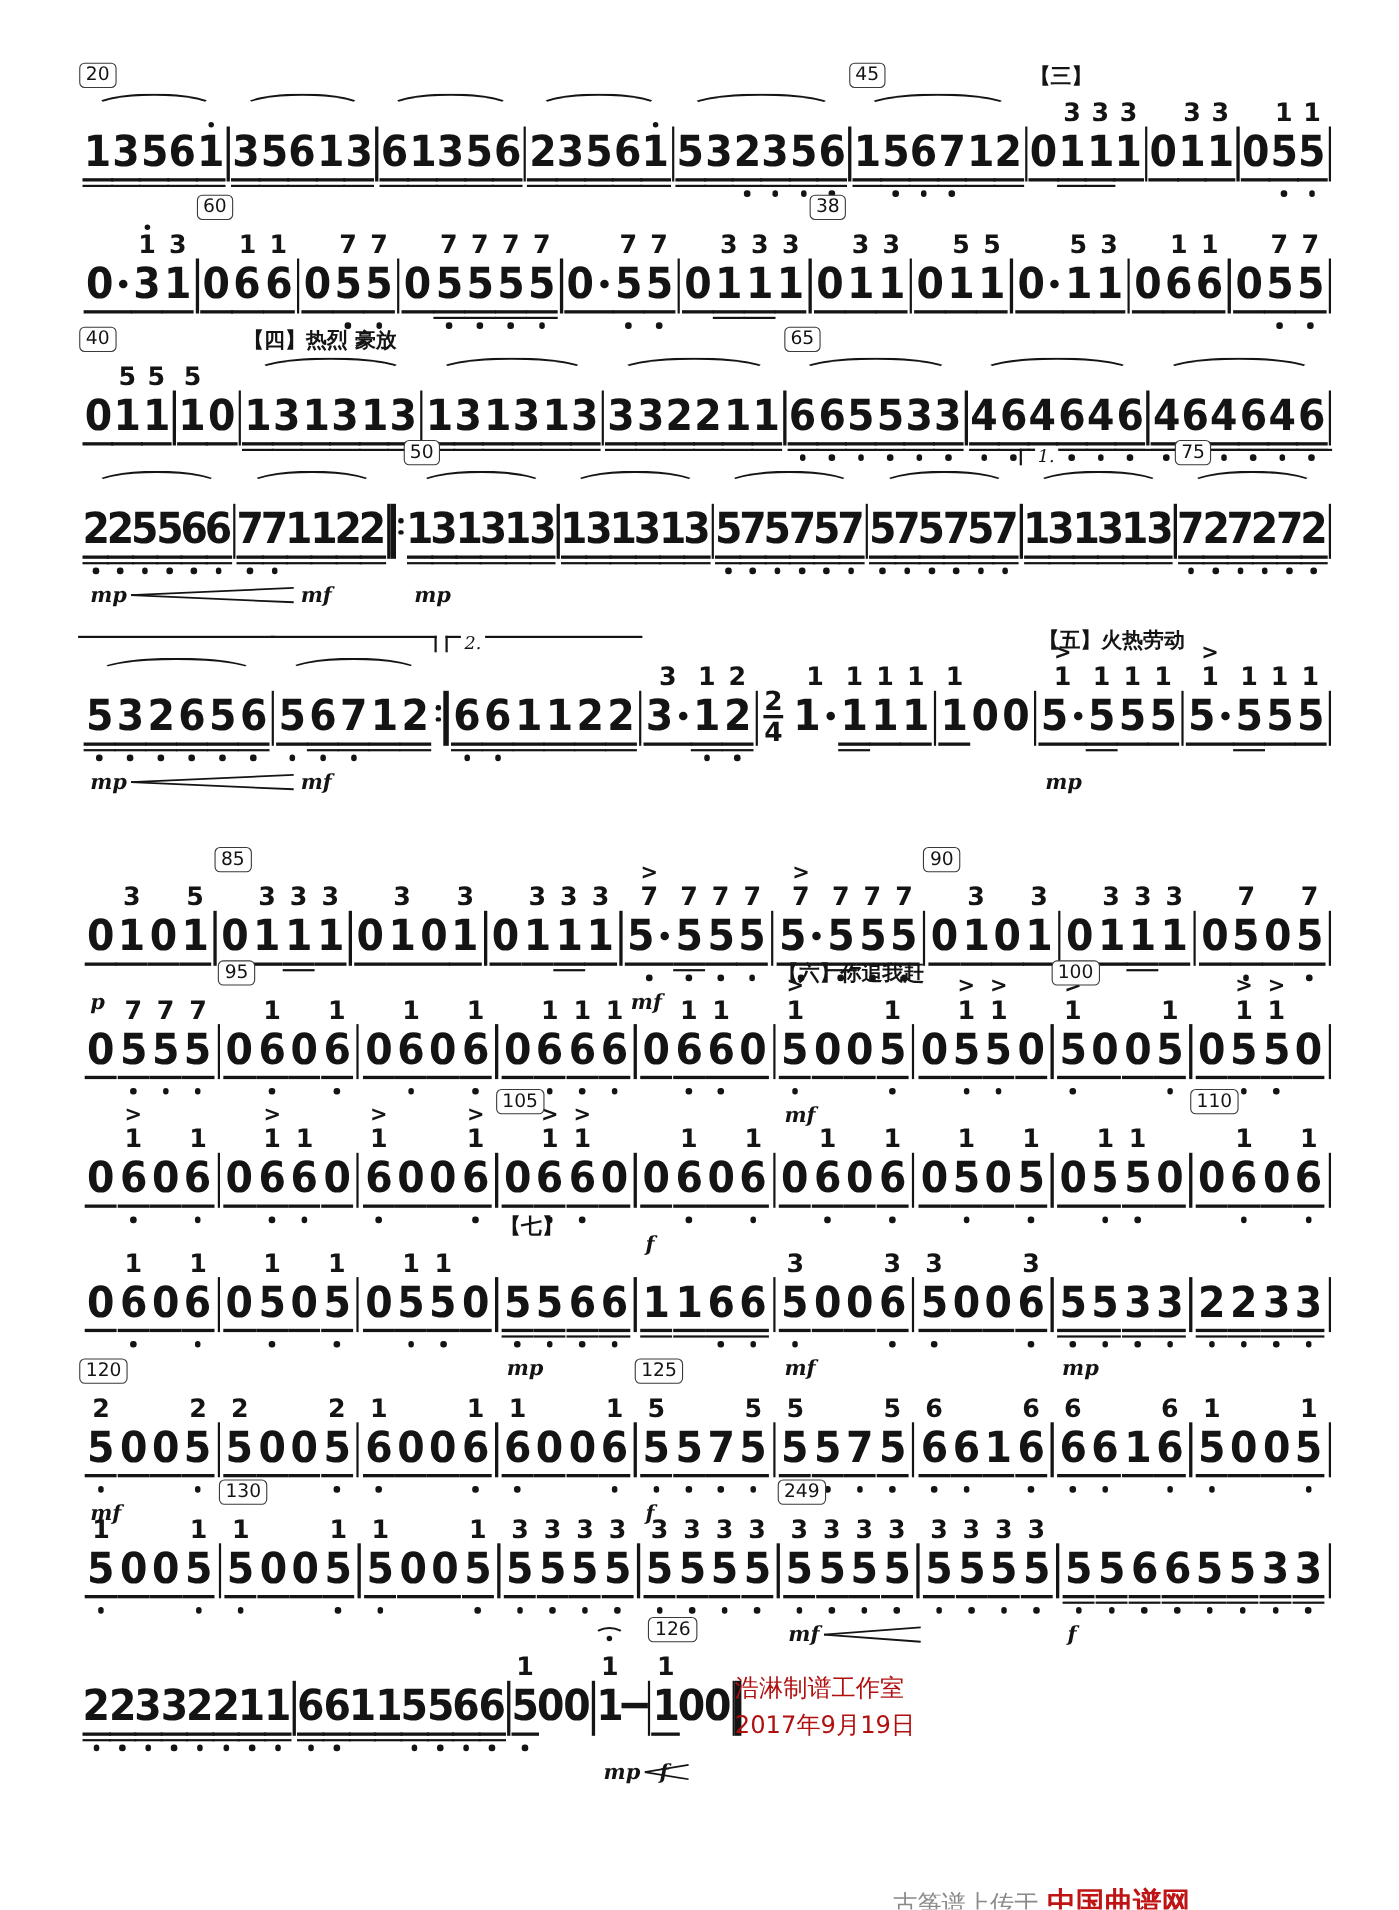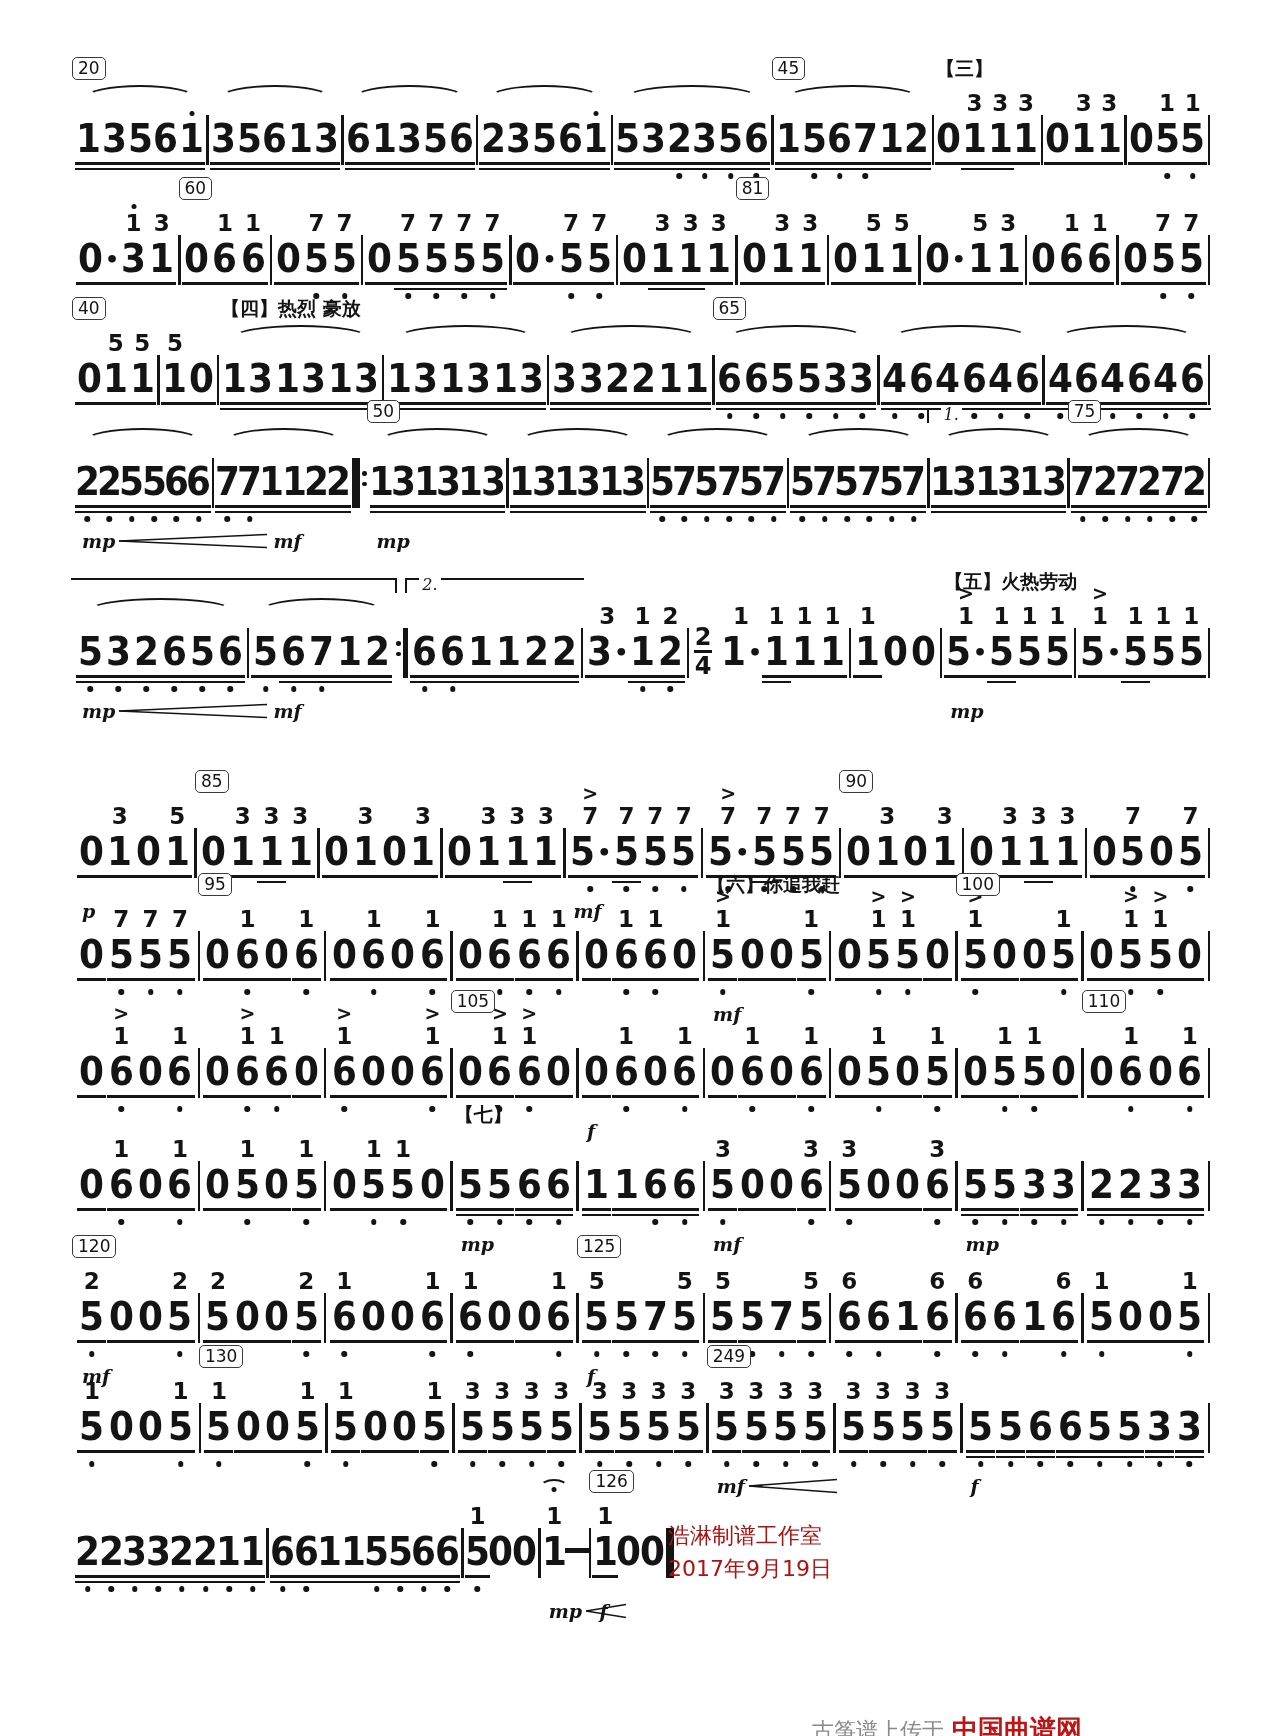--- a/index.html
+++ b/index.html
@@ -667,21 +667,21 @@
           <div class="acc"></div>
           <div class="top">3</div>
           <div class="mw">
             <div class="mn">1</div>
           </div>
           <div class="l1"></div>
         </div>
       </div>
       <div class="bar"></div>
       <div class="meas" style="flex-grow: 3;">
-        <div class="mnum">81</div>
+        <div class="mnum">38</div>
         <div class="tk">
           <div class="acc"></div>
           <div class="top"></div>
           <div class="mw">
             <div class="mn">0</div>
           </div>
           <div class="l1"></div>
         </div>
         <div class="tk">
           <div class="acc"></div>

